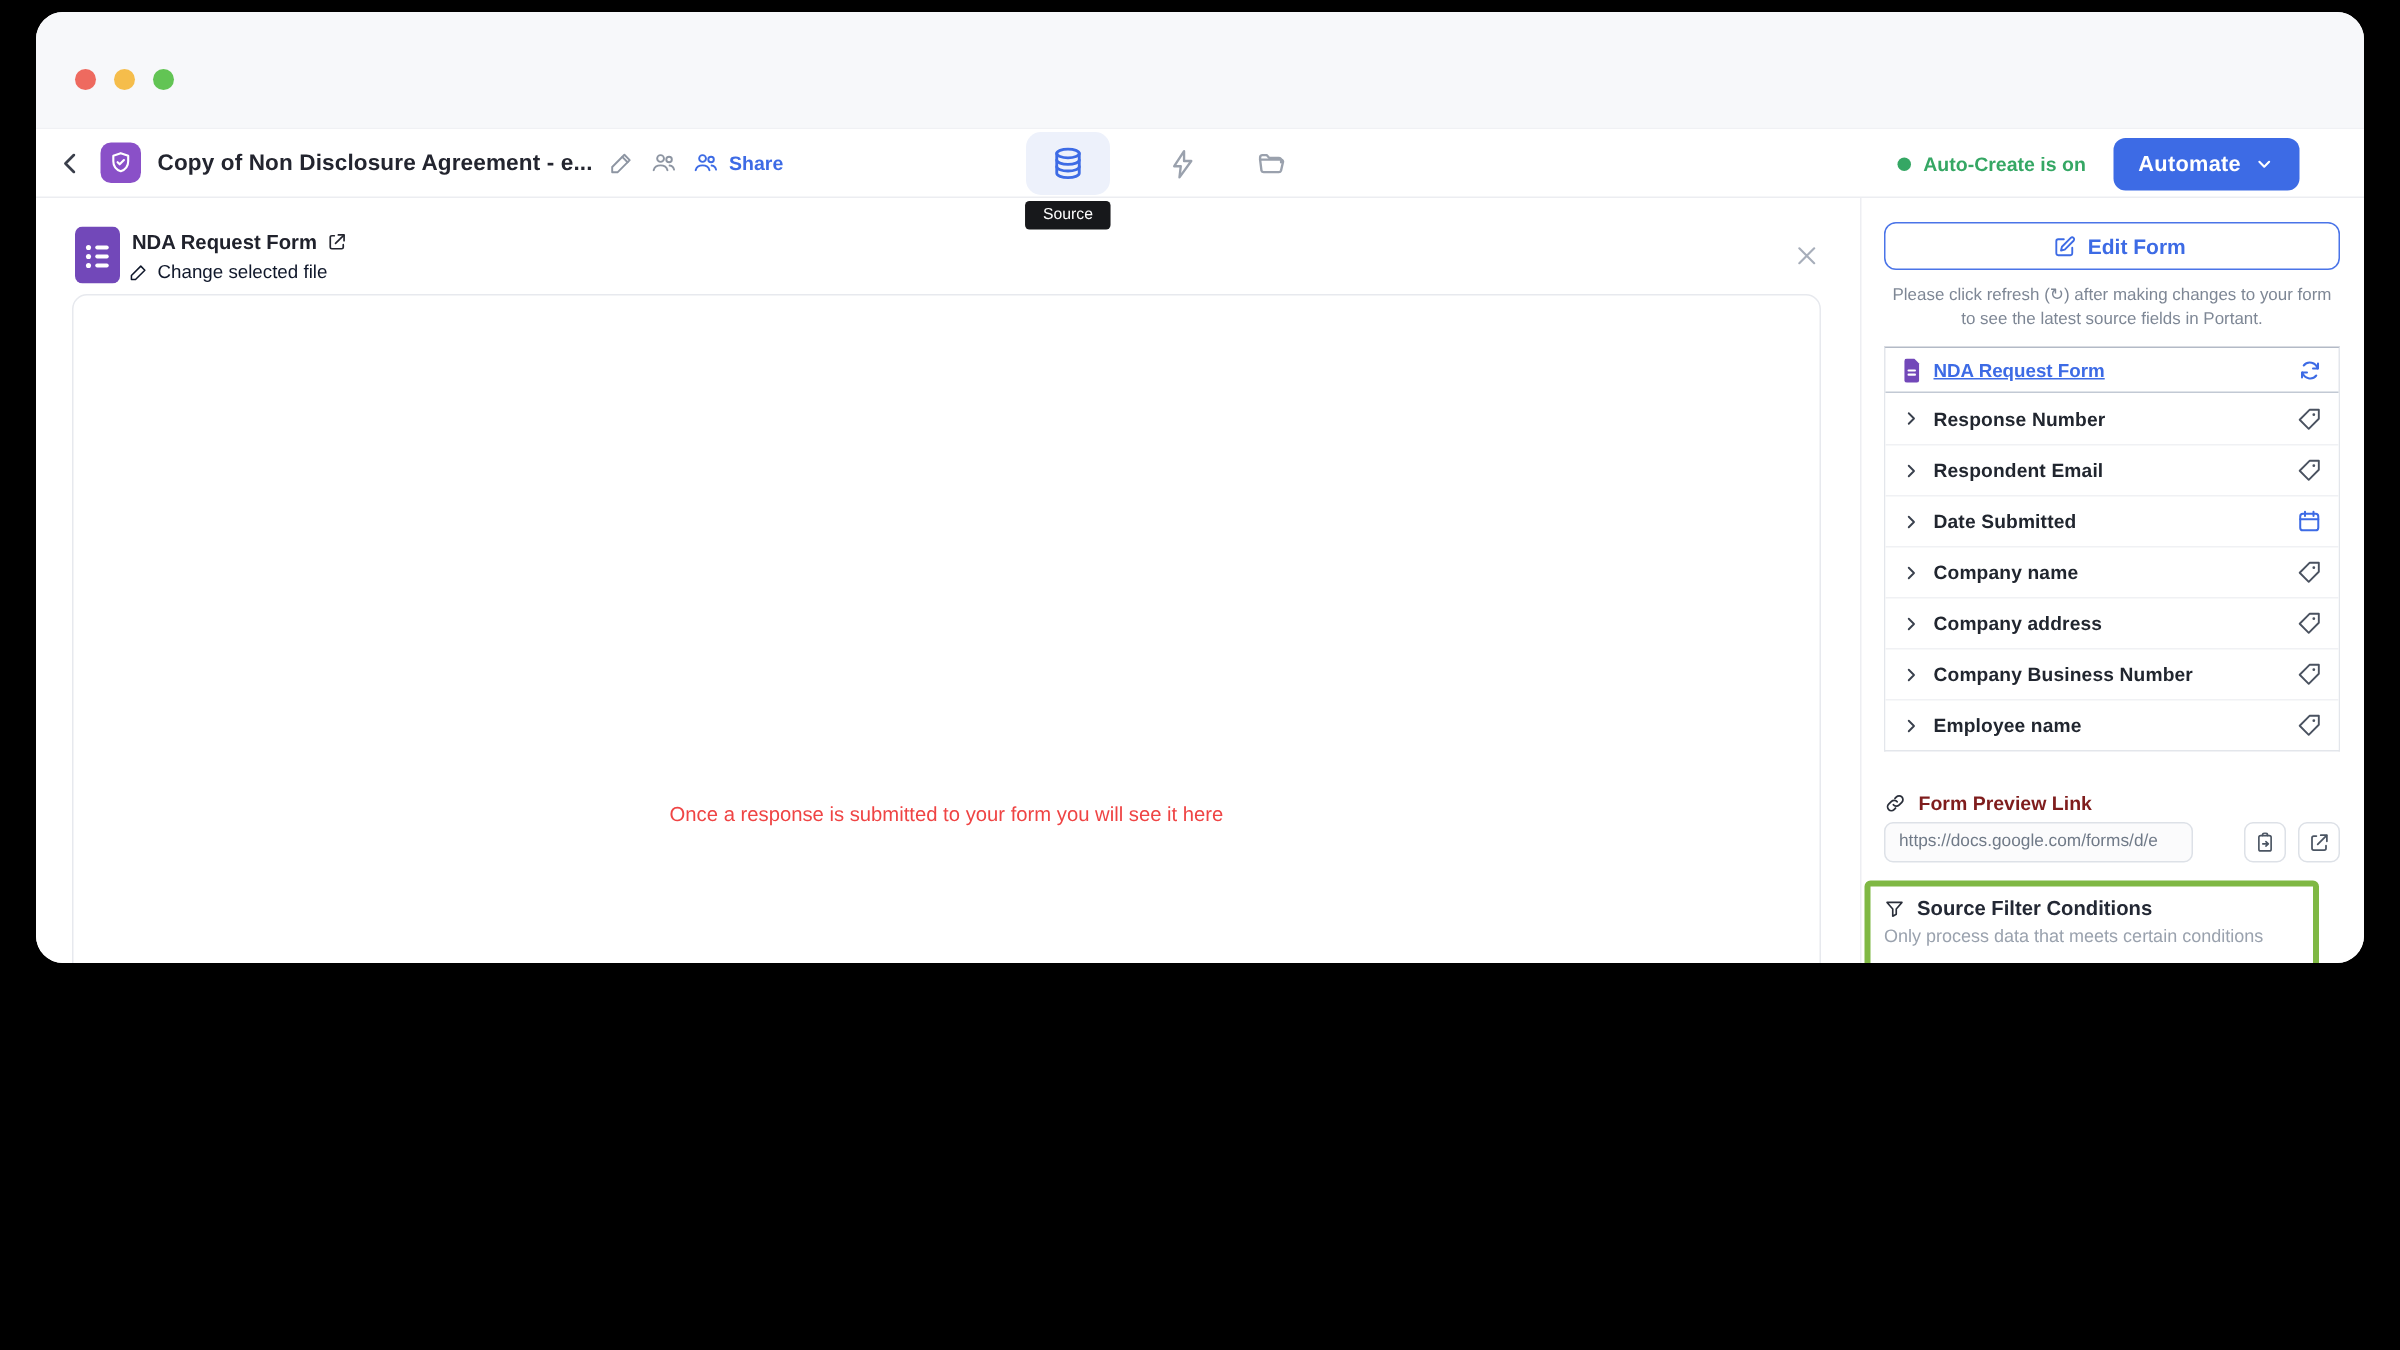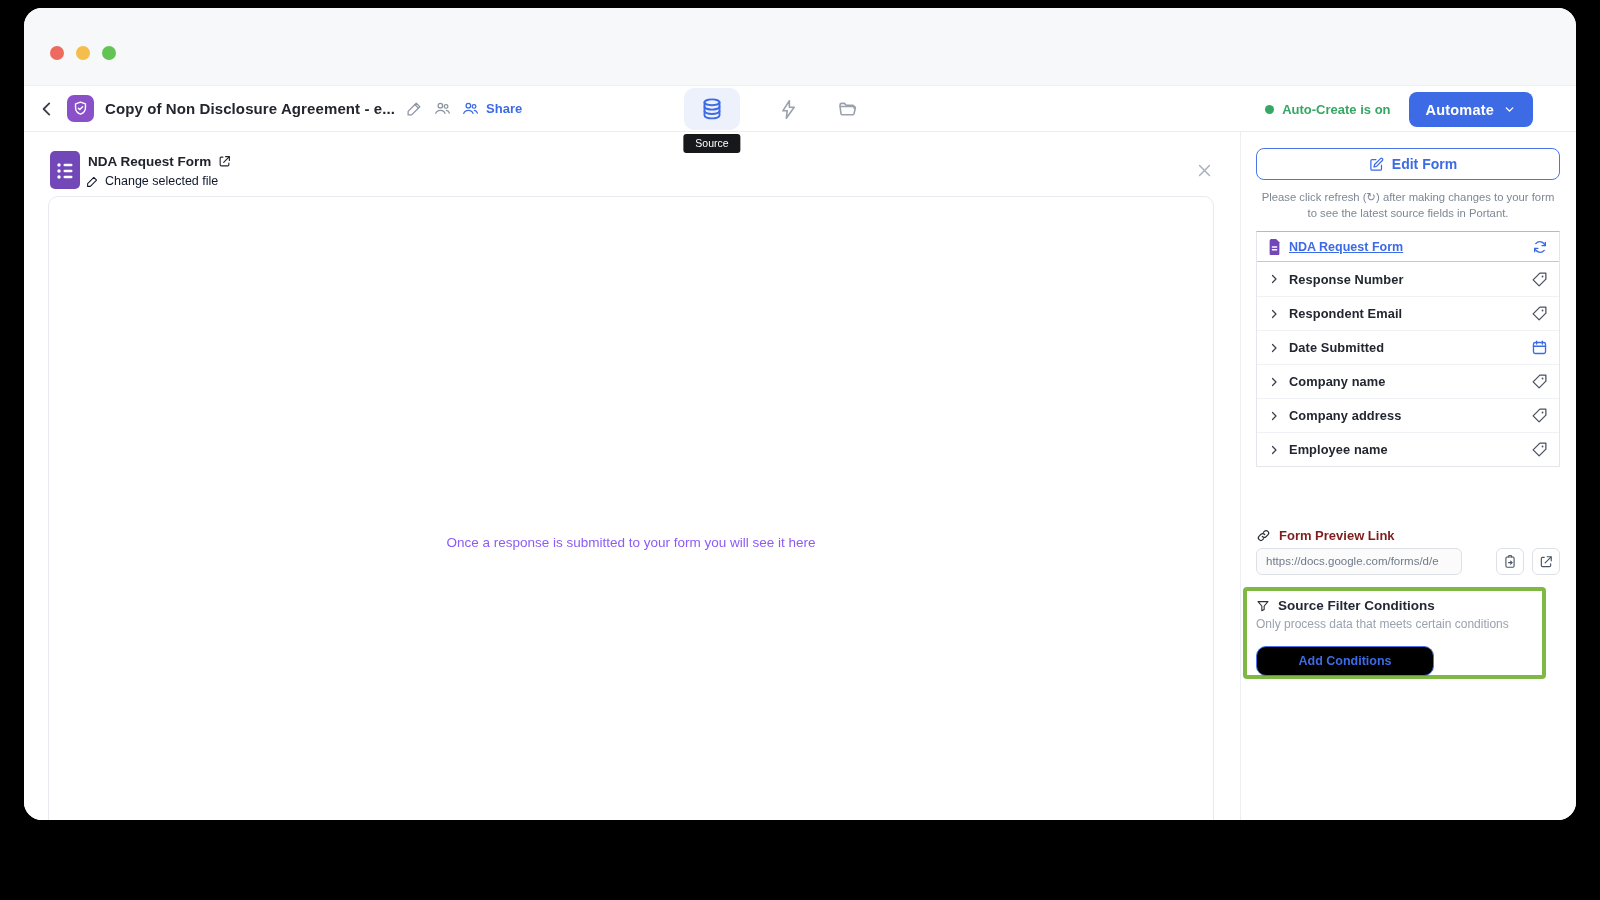--- a/index.html
+++ b/index.html
@@ -1,19 +1,19 @@
 <!DOCTYPE html>
 <html><head>
 <meta charset="utf-8">
 <style>
   * { margin:0; padding:0; box-sizing:border-box; }
   html,body { background:#000; }
   .stage { position:relative; width:1600px; height:900px; background:#000; overflow:hidden;
            font-family:"Liberation Sans","DejaVu Sans",sans-serif; }
-  .window { position:absolute; left:24px; top:8px; width:1552px; height:812px;
+  .window { position:absolute; left:24px; top:8px; width:1552px; height:634px;
             background:#fff; border-radius:18px; overflow:hidden; }
 
   
   .titlebar { position:absolute; left:0; top:0; right:0; height:77px; background:#f7f8fa; }
   .dots { position:absolute; left:26px; top:38px; display:flex; gap:12px; }
   .dot { width:14px; height:14px; border-radius:50%; }
   .dot.red { background:#ee6a5f; } .dot.yellow { background:#f5bd4b; } .dot.green { background:#62c454; }
 
   
   .appbar { position:absolute; left:0; top:77px; right:0; height:47px; background:#fff;
@@ -54,21 +54,21 @@
   .change-file-row { position:absolute; left:62px; top:42px; display:flex; align-items:center; gap:6px;
                      color:#0f172a; font-size:12.5px; cursor:pointer; }
   .change-file-row .ic { width:13px; height:13px; }
   .close-btn { position:absolute; left:1172px; top:30px; width:17px; height:17px; color:#a7aeba; cursor:pointer; }
 
   
   .responses-box { position:absolute; left:24px; top:64px; width:1166px; height:650px;
                    border:1px solid #e7e9ee; border-radius:10px; background:#fff; }
   .empty-state { position:absolute; left:0; right:0; top:338px; text-align:center; }
   .empty-title { font-size:14.5px; font-weight:bold; color:#3a4354; margin-bottom:9px; }
-  .empty-sub { font-size:13.5px; color:#8b5cf6; }
+  .empty-sub { font-size:13.5px; color:#ef4444; }
 
   
   .edit-form-btn { position:absolute; left:1232px; top:16px; width:304px; height:32px; background:#fff;
                    border:1px solid #4a74e8; border-radius:8px; color:#3d6be5; font-size:14px; font-weight:bold;
                    display:flex; align-items:center; justify-content:center; gap:8px; cursor:pointer; font-family:inherit;padding-left:10px; }
   .edit-form-btn .ic { width:15px; height:15px; }
   .refresh-note { position:absolute; left:1232px; top:57px; width:304px; text-align:center;
                   font-size:11.3px; color:#7e8795; line-height:1.42; }
 
   .fields-table { position:absolute; left:1232px; top:99px; width:304px; background:#fff;
@@ -361,20 +361,35 @@
                   <circle cx="16.3" cy="7.7" r="1.3" fill="currentColor" stroke="none"></circle>
                 </svg>
               </span>
             </div>
             <div class="field-row">
               <span class="chev">
                 <svg viewBox="0 0 24 24" fill="none" stroke="currentColor" stroke-width="2.5" stroke-linecap="round" stroke-linejoin="round">
                   <path d="m9 5 7 7-7 7"></path>
                 </svg>
               </span>
+              <span class="field-label">Company Business Number</span>
+              <span class="row-spacer"></span>
+              <span class="row-icon ">
+                <svg viewBox="0 0 24 24" fill="none" stroke="currentColor" stroke-width="1.8" stroke-linejoin="round">
+                  <path d="M3 12.5 12.5 3H21v8.5L11.5 21 3 12.5Z"></path>
+                  <circle cx="16.3" cy="7.7" r="1.3" fill="currentColor" stroke="none"></circle>
+                </svg>
+              </span>
+            </div>
+            <div class="field-row">
+              <span class="chev">
+                <svg viewBox="0 0 24 24" fill="none" stroke="currentColor" stroke-width="2.5" stroke-linecap="round" stroke-linejoin="round">
+                  <path d="m9 5 7 7-7 7"></path>
+                </svg>
+              </span>
               <span class="field-label">Employee name</span>
               <span class="row-spacer"></span>
               <span class="row-icon ">
                 <svg viewBox="0 0 24 24" fill="none" stroke="currentColor" stroke-width="1.8" stroke-linejoin="round">
                   <path d="M3 12.5 12.5 3H21v8.5L11.5 21 3 12.5Z"></path>
                   <circle cx="16.3" cy="7.7" r="1.3" fill="currentColor" stroke="none"></circle>
                 </svg>
               </span>
             </div>
           </div>

